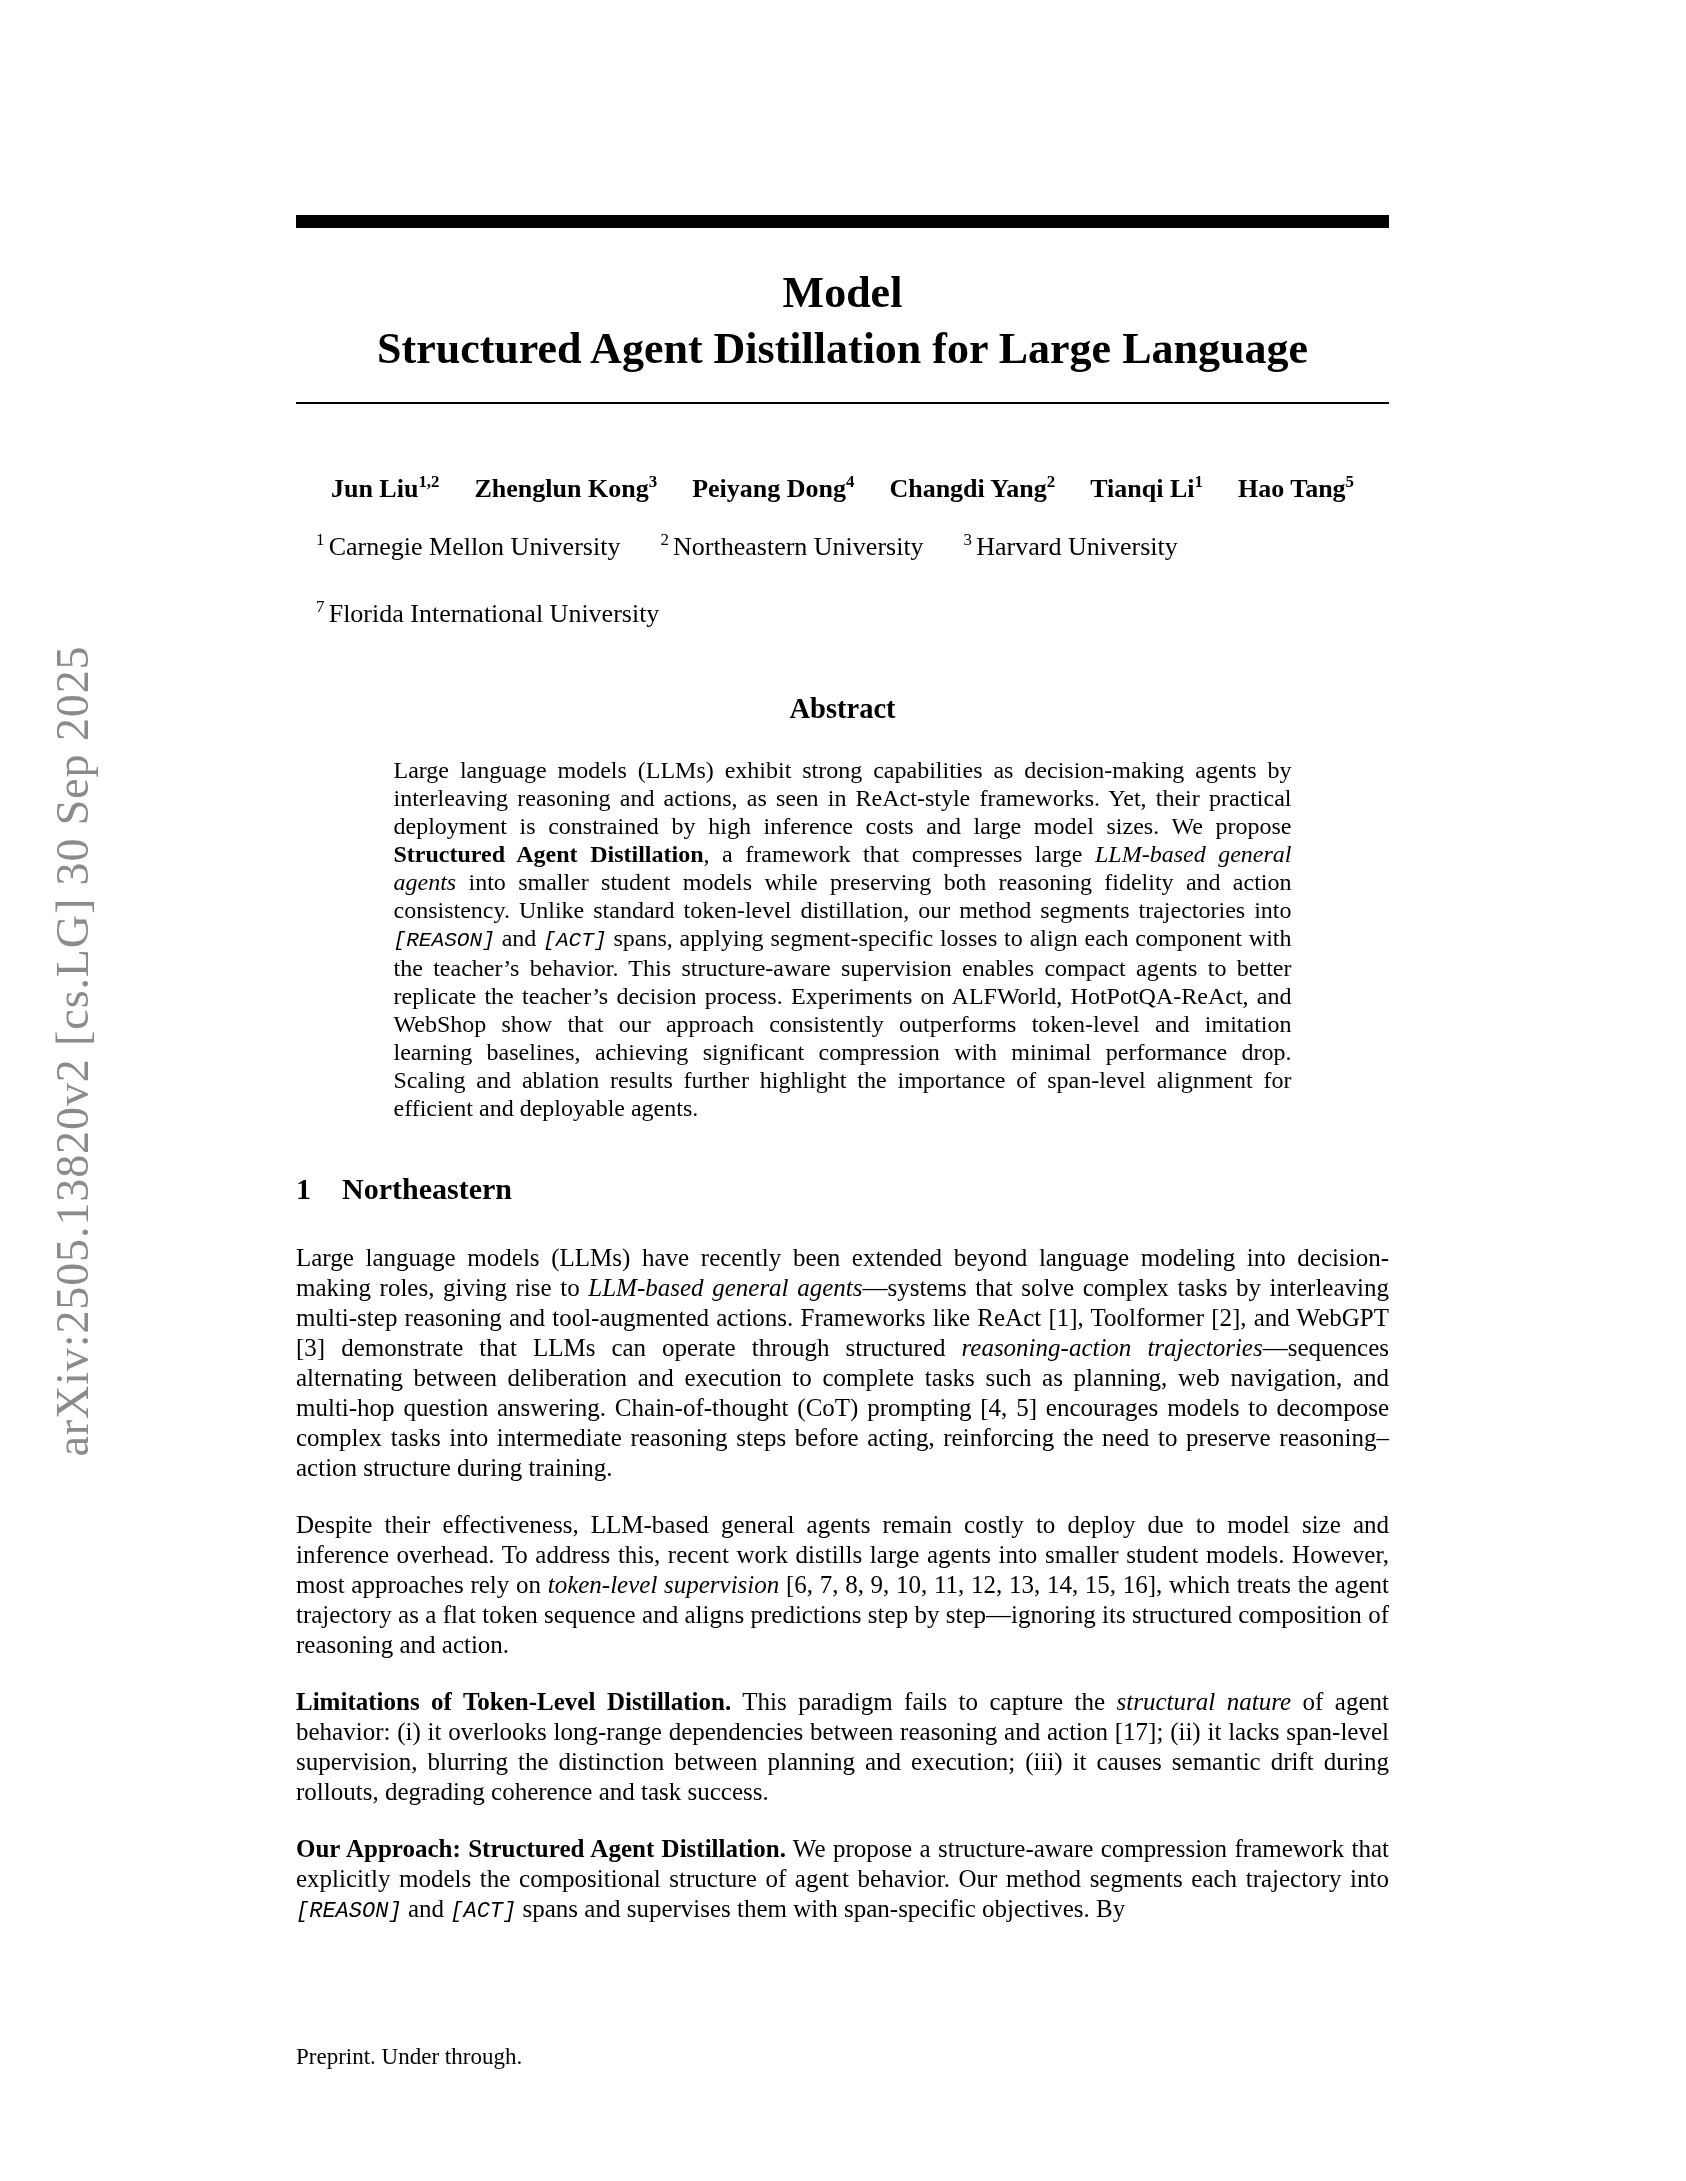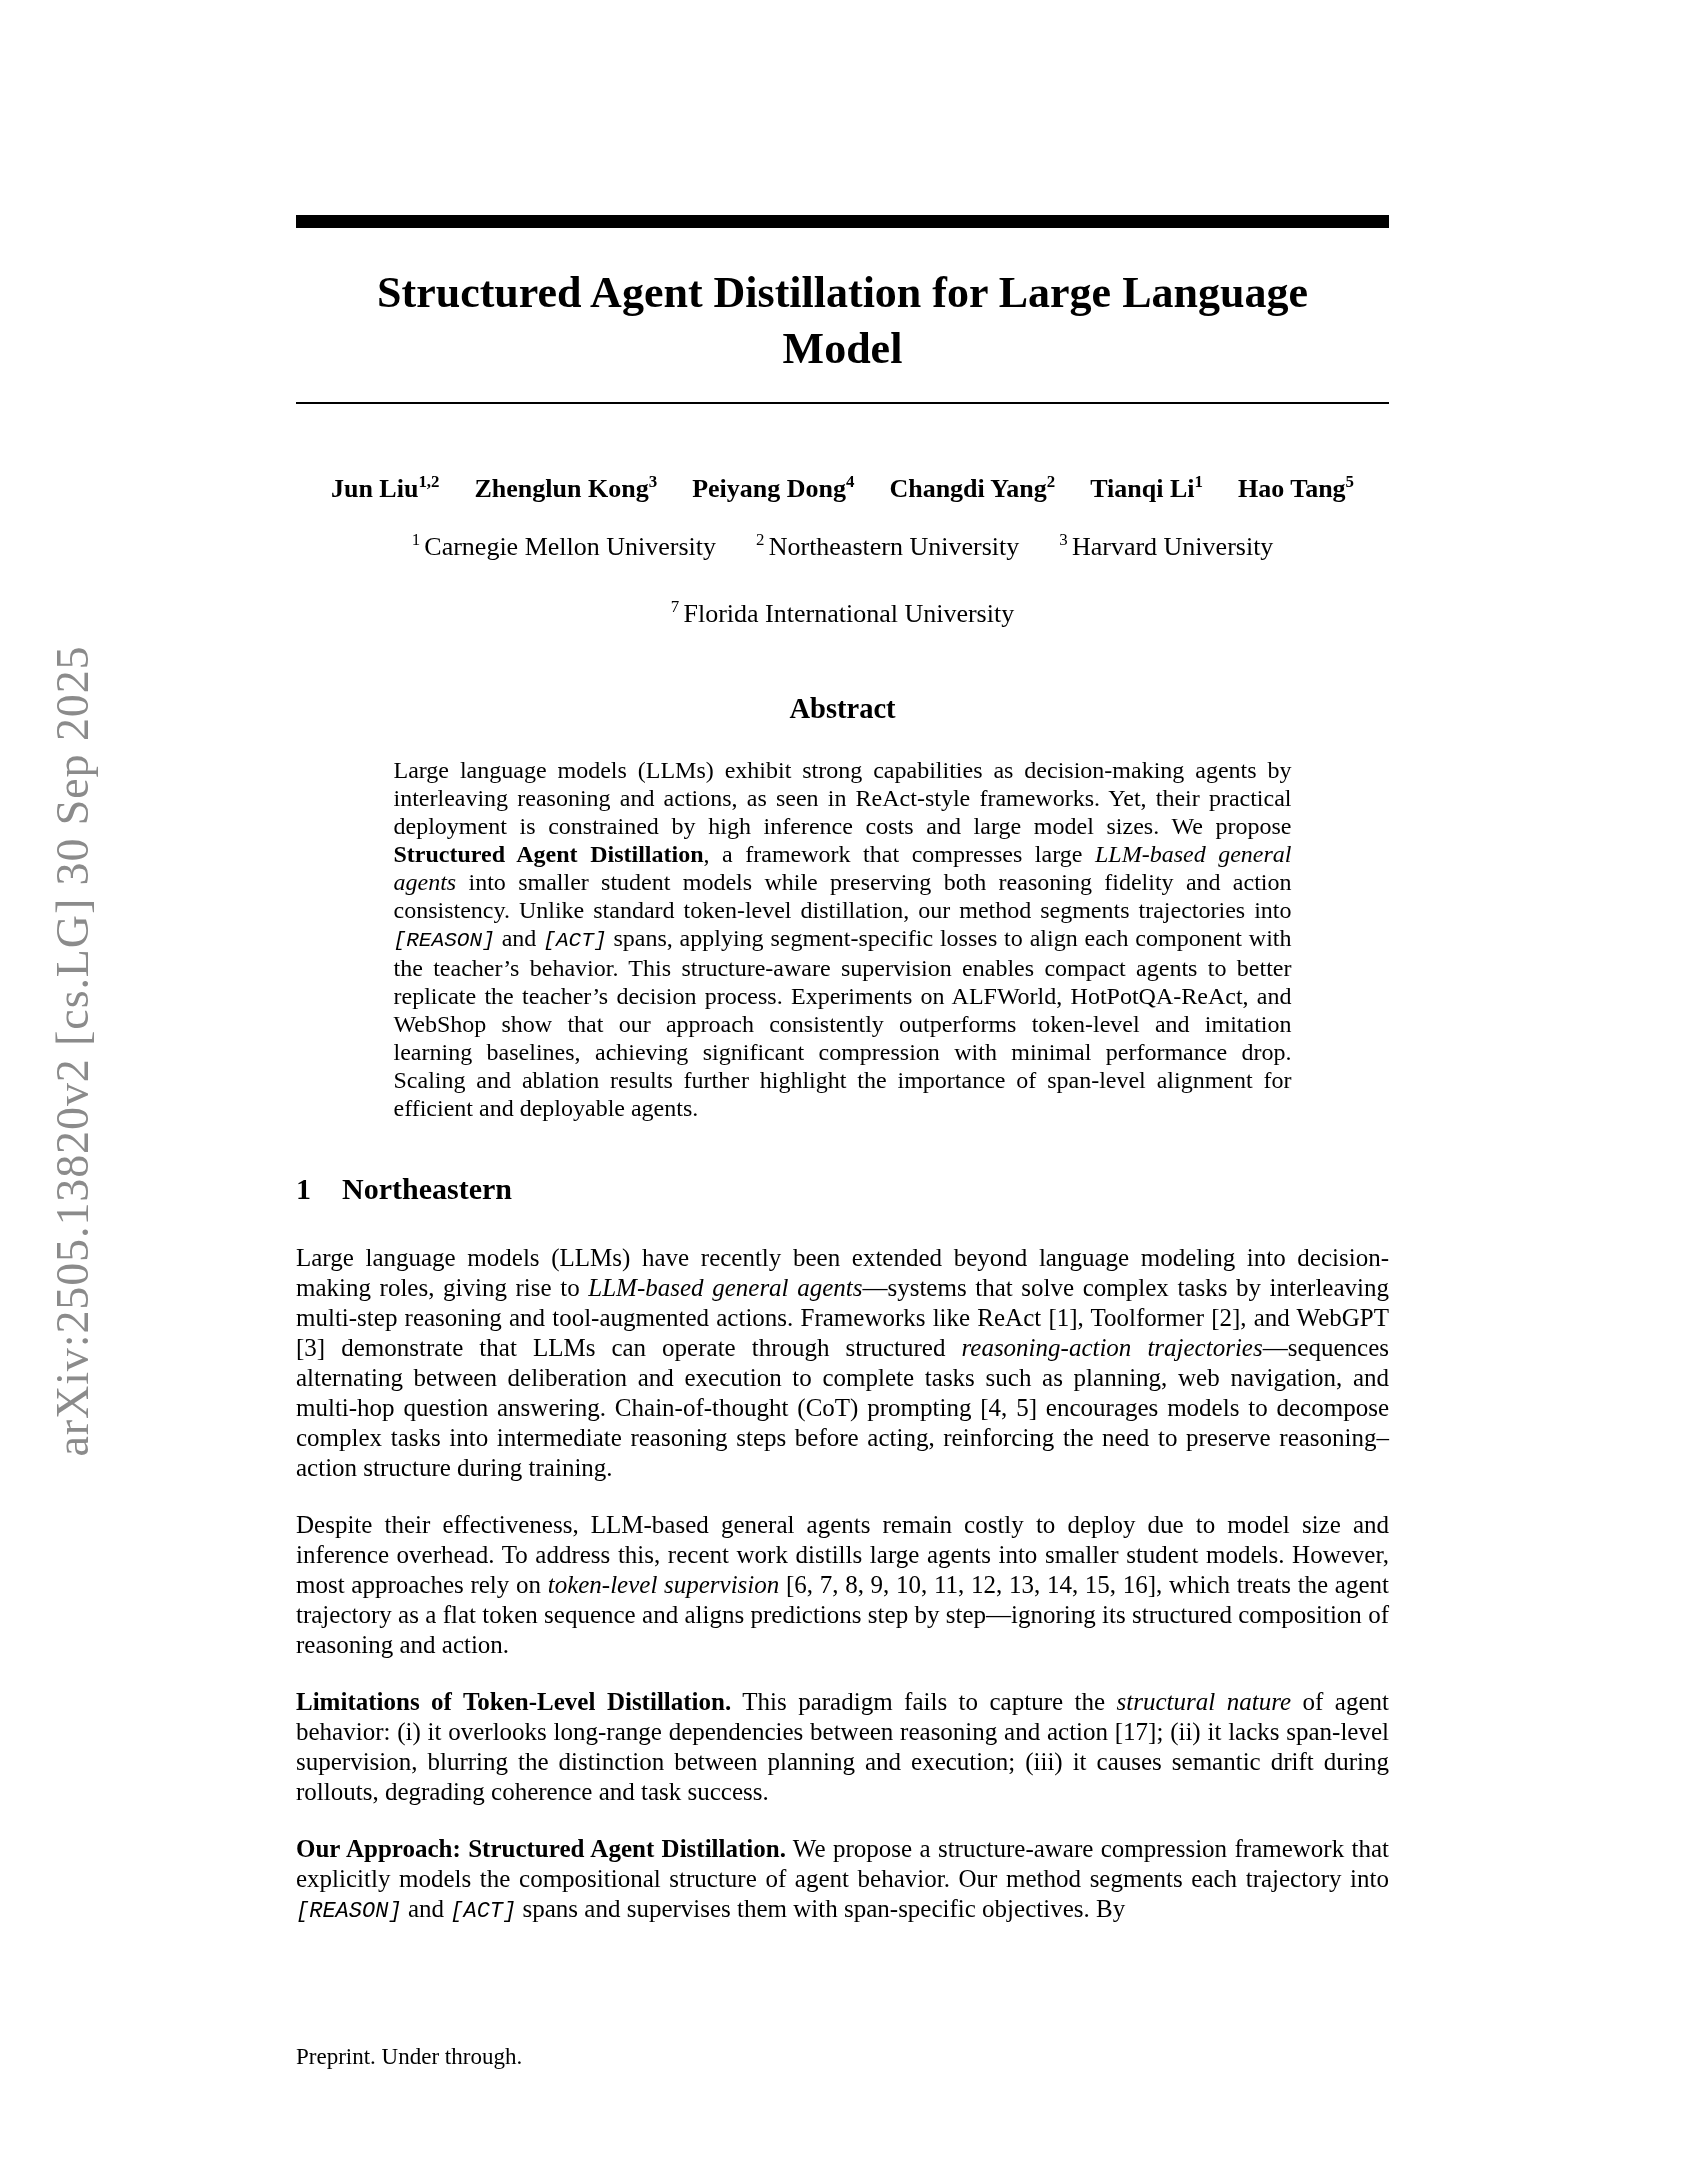--- a/index.html
+++ b/index.html
@@ -32,21 +32,21 @@
   .rule-thick { margin-top: 215px; height: 13px; background: #000; }
   .rule-thin  { margin-top: 24px;  height: 2.8px;  background: #000; }
   .title {
     margin: 37px 0 0 0;
     text-align: center;
     font-size: 44px;
     line-height: 1.28;
     font-weight: bold;
   }
   .title .tline { display: block; }
-  .authors { margin-top: 66px; text-align: center; }
+  .authors { margin-top: 66px; }
   .author-row {
     display: flex;
     justify-content: center;
     gap: 35px;
     font-weight: bold;
     font-size: 26px;
     line-height: 37px;
     white-space: nowrap;
   }
   .affil-rows { margin-top: 5.5px; }
@@ -98,22 +98,22 @@
 
 <div class="page">
 
   <div class="watermark">arXiv:2505.13820v2  [cs.LG]  30 Sep 2025</div>
 
   <div class="content">
 
     <div class="rule-thick"></div>
 
     <h1 class="title">
+      <span class="tline">Model</span>
       <span class="tline">Structured Agent Distillation for Large Language</span>
-      <span class="tline">Model</span>
     </h1>
 
     <div class="rule-thin"></div>
 
     <div class="authors">
       <div id="author-rows">
           <div class="author-row">
             <span class="author">Jun Liu<sup>1,2</sup></span>
             <span class="author">Zhenglun Kong<sup>3</sup></span>
             <span class="author">Peiyang Dong<sup>4</sup></span>

